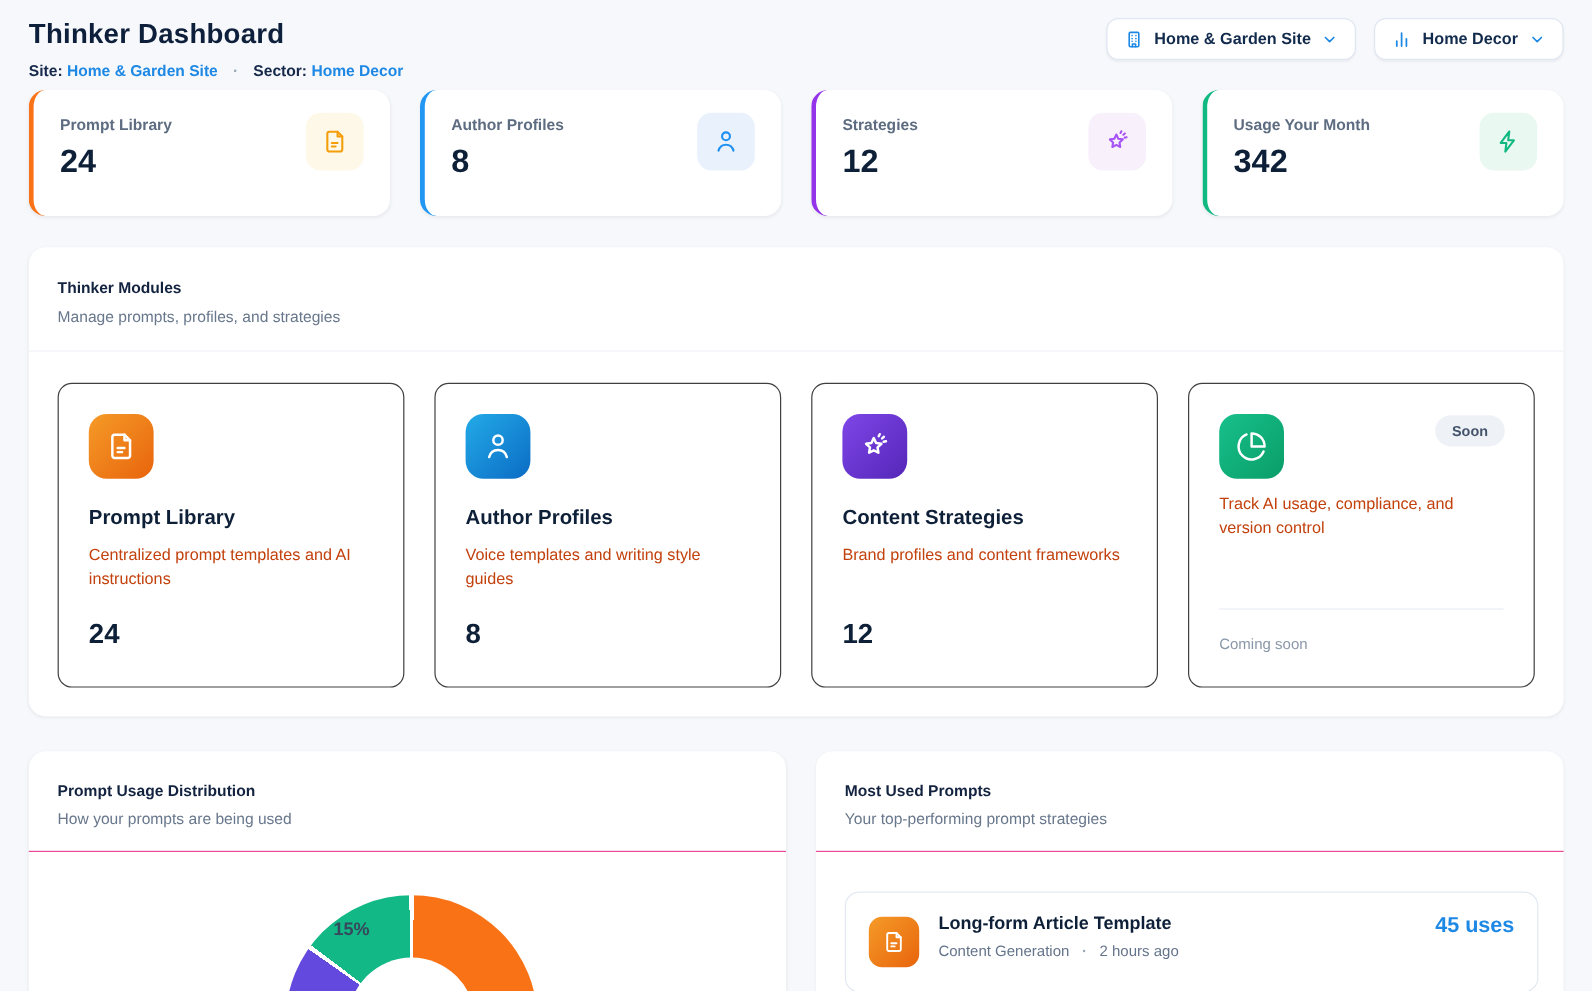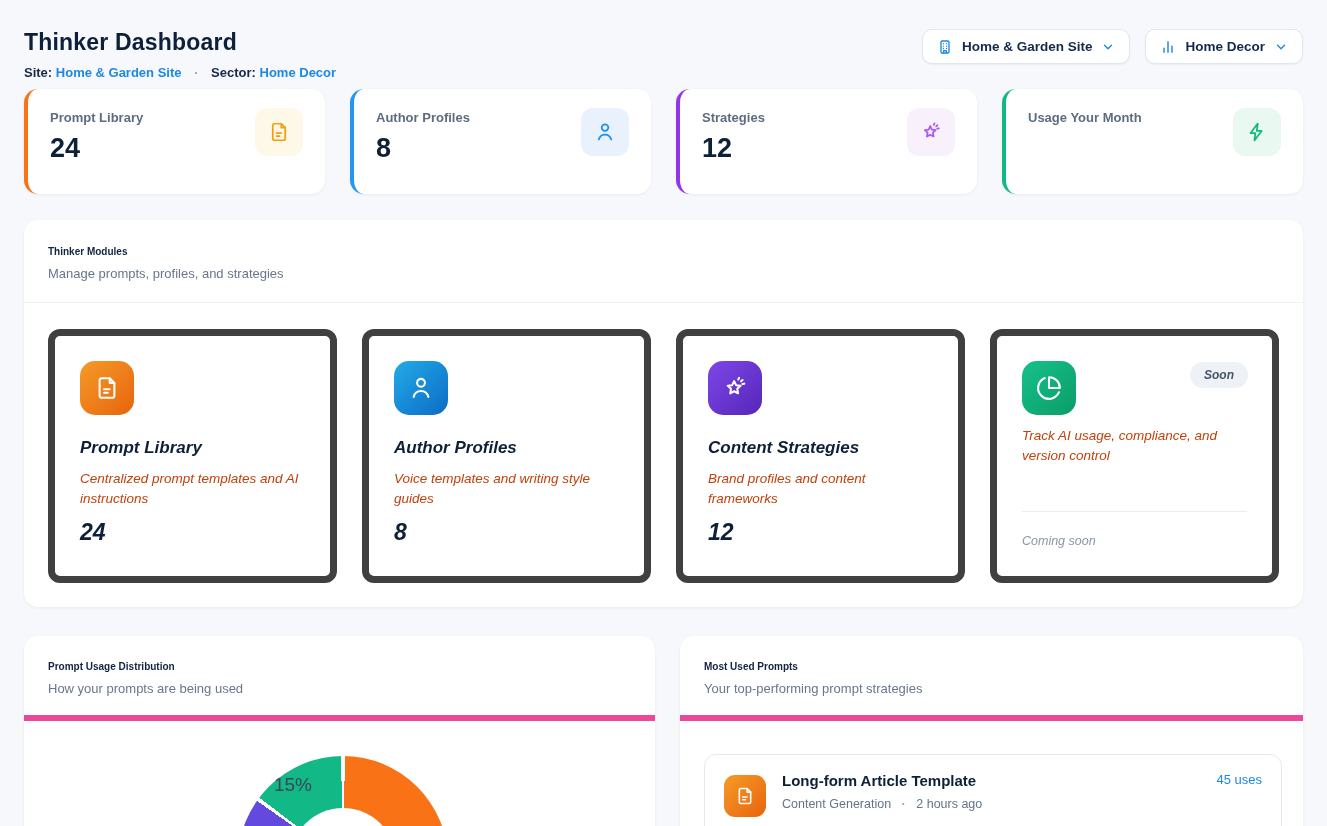--- a/index.html
+++ b/index.html
@@ -1,21 +1,21 @@
 <!DOCTYPE html>
 <html><head>
 <meta charset="utf-8">
 <style>
   * { margin:0; padding:0; box-sizing:border-box; }
   html,body { width:1327px; height:826px; overflow:hidden; }
   body {
     font-family:"Liberation Sans","DejaVu Sans",sans-serif;
     background:#f6f8fb; color:#0e2038;
   }
-  .page { width:1327px; height:826px; padding:29px 24px 0; }
+  .page { width:1327px; height:826px; padding:15px 24px 0; }
 
   
   .header { display:flex; justify-content:space-between; align-items:flex-start; }
   .page-title { font-size:23px; font-weight:800; color:#0d1f3a; letter-spacing:.2px; }
   .page-subtitle { margin-top:9px; font-size:13px; font-weight:700; color:#16294a; }
   .page-subtitle a { color:#1e88e5; text-decoration:none; }
   .sub-dot { color:#9aa7b8; margin:0 9px; font-weight:700; }
   .selects { display:flex; gap:15px; }
   .select-btn {
     height:35px; padding:0 14px; background:#fff; border:1px solid #dfe7f2;
@@ -46,26 +46,26 @@
   .tile-blue   { background:#e8f1fc; color:#2090f0; }
   .tile-purple { background:#f8f1fc; color:#a855f7; }
   .tile-green  { background:#e9f8f0; color:#10b981; }
 
   
   .modules {
     margin-top:26px; background:#fff; border-radius:14px;
     box-shadow:0 1px 3px rgba(15,23,42,.06);
   }
   .section-header { padding:26px 24px 21px; border-bottom:1px solid #eef2f7; }
-  .section-title { font-size:10px; font-weight:700; color:#13233f; }
+  .section-title { font-size:13px; font-weight:700; color:#13233f; }
   .section-sub { margin-top:9px; font-size:13px; font-weight:500; color:#68778c; }
   .modules-body { display:flex; gap:25px; padding:26px 24px 24px; }
   .module-card {
-    flex:1; height:254px; border:7px solid #404040; border-radius:12px;
-    padding:25px; position:relative; background:#fff; cursor:pointer;font-style:italic;
+    flex:1; height:254px; border:1px solid #404040; border-radius:12px;
+    padding:25px; position:relative; background:#fff; cursor:pointer;
   }
   .module-icon {
     width:54px; height:54px; border-radius:15px; color:#fff;
     display:flex; align-items:center; justify-content:center;
   }
   .grad-orange { background:linear-gradient(135deg,#f59b28,#e8640c); }
   .grad-blue   { background:linear-gradient(135deg,#23abe8,#0b6bc4); }
   .grad-purple { background:linear-gradient(135deg,#7e46e8,#5526b8); }
   .grad-green  { background:linear-gradient(135deg,#17c08b,#0a9d68); }
   .module-title { margin-top:23px; font-size:17px; font-weight:800; color:#0e2038; }
@@ -74,46 +74,46 @@
   .soon-badge {
     position:absolute; top:26px; right:24px; background:#eef2f7; color:#44546a;
     font-size:12px; font-weight:700; padding:6px 14px; border-radius:999px;
   }
   .gov-divider { position:absolute; left:25px; right:25px; bottom:64px; border-top:1px solid #e8edf4; }
   .gov-footer { position:absolute; left:25px; bottom:28px; font-size:12.5px; font-weight:500; color:#8a97a8; }
 
   
   .bottom { display:flex; gap:25px; margin-top:29px; }
   .panel { background:#fff; border-radius:14px; box-shadow:0 1px 3px rgba(15,23,42,.06); }
-  .panel-header { padding:25px 24px 19px; border-bottom:6px solid #ec4899; }
+  .panel-header { padding:25px 24px 19px; border-bottom:1px solid #ec4899; }
   .panel-left { width:631px; height:430px; position:relative; }
   .panel-right { flex:1; height:430px; }
 
   .donut { position:absolute; left:214px; top:120px; width:210px; height:210px; border-radius:50%; }
   .donut-hole {
     position:absolute; left:50%; top:50%; width:106px; height:106px; margin:-53px 0 0 -53px;
     background:#fff; border-radius:50%;
   }
   .donut-label {
     position:absolute; left:55px; top:29px; transform:translate(-50%,-50%);
-    font-size:19px; font-weight:400; color:#37475c;
+    font-size:15px; font-weight:700; color:#37475c;
   }
 
   .prompt-item {
     margin:33px 21px 0 24px; display:flex; align-items:flex-start; gap:16px;
     border:1px solid #e3e9f2; border-radius:12px; padding:17px 19px 20px; cursor:pointer;
   }
   .prompt-icon {
     width:42px; height:42px; border-radius:11px; color:#fff; flex:0 0 auto;
     display:flex; align-items:center; justify-content:center; margin-top:3px;
   }
   .prompt-title { font-size:15px; font-weight:800; color:#0e2038; }
   .prompt-meta { margin-top:8px; font-size:12.5px; font-weight:500; color:#64748b; }
   .prompt-meta .sub-dot { margin:0 7px; }
-  .prompt-uses { margin-left:auto; font-size:13px; font-weight:400; color:#1e88e5; }
+  .prompt-uses { margin-left:auto; font-size:18px; font-weight:700; color:#1e88e5; }
 
   svg { display:block; }
 </style>
 </head>
 <body>
 
 <div class="page">
 
   <div class="header">
     <div>
@@ -191,20 +191,21 @@
       <div class="stat-icon tile-purple">
         <svg width="22" height="22" viewBox="0 0 24 24" fill="none" stroke="currentColor" stroke-width="1.9" stroke-linecap="round" stroke-linejoin="round">
           <path d="M11.2 5.6l1.8 3.8 4.1.6-3 2.8.7 4.1-3.6-1.9-3.6 1.9.7-4.1-3-2.8 4.1-.6z"></path>
           <path d="M15.8 2.6l-.8 1.6M19 4.6l-1.4 1.2M20.6 8l-1.8.4"></path>
         </svg>
       </div>
     </div>
 
     <div class="stat-card accent-green">
       <div class="stat-label">Usage Your Month</div>
+      <div class="stat-value">342</div>
       <div class="stat-icon tile-green">
         <svg width="22" height="22" viewBox="0 0 24 24" fill="none" stroke="currentColor" stroke-width="1.9" stroke-linecap="round" stroke-linejoin="round">
           <path d="M12.8 2.8L5 13.2h5.2l-1 8L17 10.8h-5.2z"></path>
         </svg>
       </div>
     </div>
   </div>
 
   <div class="modules">
     <div class="section-header">

